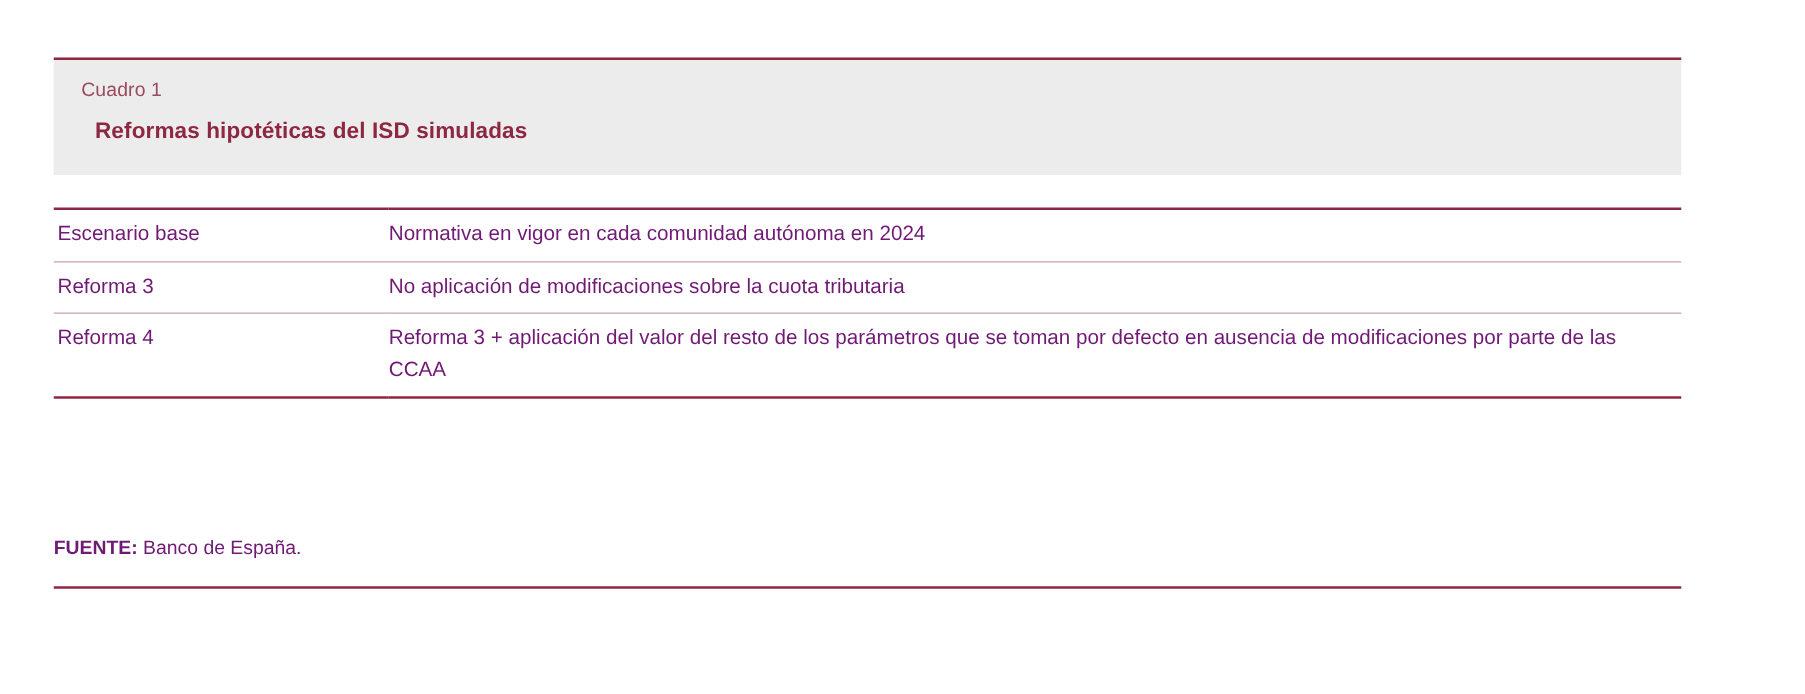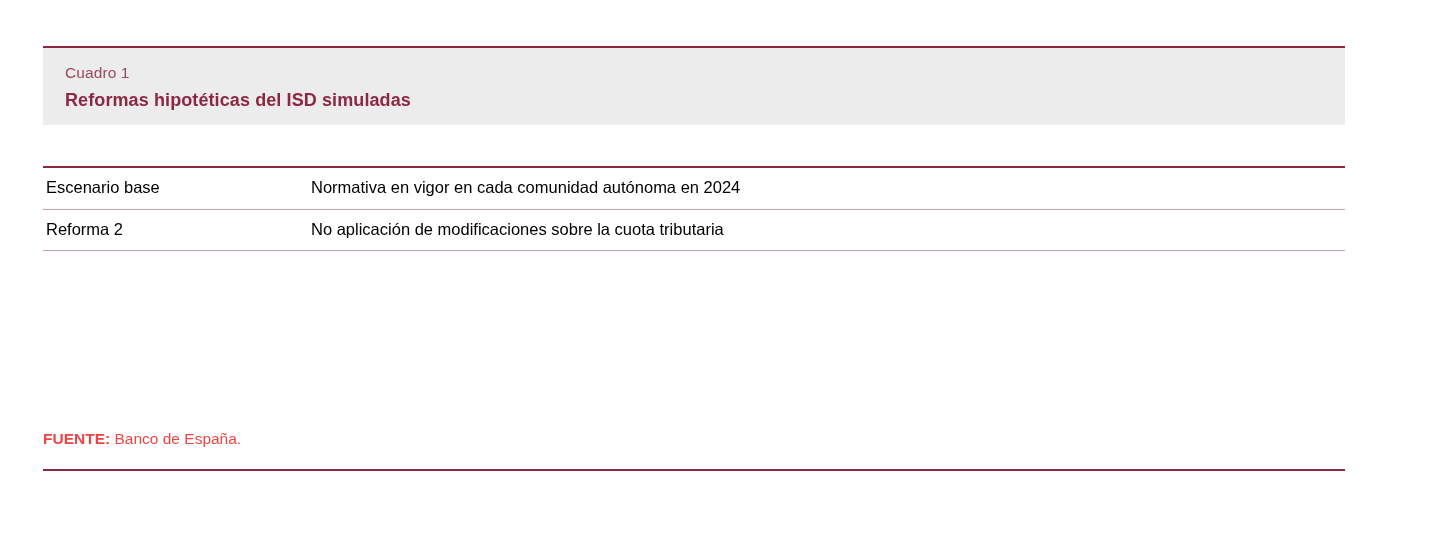--- a/index.html
+++ b/index.html
@@ -35,60 +35,60 @@
     color: #9b4a5d;
     line-height: 1.2;
     margin: 0 0 7px 0;
     letter-spacing: 0.1px;
   }
   .table-header .caption-title {
     font-size: 18px;
     font-weight: bold;
     color: #8e2741;
     line-height: 1.2;
-    margin: 0;
+    margin: 11px;
     letter-spacing: 0.1px;
   }
   
   .data-table {
     position: absolute;
     left: 43px;
     top: 166px;
     width: 1302px;
     border-collapse: collapse;
     table-layout: fixed;
   }
   .data-table tr.first-row > td {
     border-top: 2px solid #8e2741;
   }
   .data-table td {
     border-bottom: 1px solid #c8a3ad;
     font-size: 16.5px;
     line-height: 1.55;
-    color: #000000;
+    color: #701a75;
     vertical-align: top;
     padding: 7px 0 8px 0;
   }
   .data-table td.col-scenario {
     width: 265px;
     padding-left: 3px;
   }
   .data-table td.col-desc {
     padding-right: 20px;
   }
   .data-table tr.last-row > td {
     border-bottom: 2px solid #8e2741;
   }
   
   .source-note {
     position: absolute;
     left: 43px;
     top: 429px;
     font-size: 15.5px;
-    color: #ef4444;
+    color: #701a75;
     line-height: 1.3;
   }
   .source-note .source-label {
     font-weight: bold;
   }
   
   .bottom-rule {
     position: absolute;
     left: 43px;
     top: 469px;
@@ -107,22 +107,26 @@
     <div class="caption-title">Reformas hipotéticas del ISD simuladas</div>
   </div>
 
   <table class="data-table">
     <tbody>
       <tr class="first-row">
         <td class="col-scenario">Escenario base</td>
         <td class="col-desc">Normativa en vigor en cada comunidad autónoma en 2024</td>
       </tr>
       <tr>
-        <td class="col-scenario">Reforma 2</td>
+        <td class="col-scenario">Reforma 3</td>
         <td class="col-desc">No aplicación de modificaciones sobre la cuota tributaria</td>
+      </tr>
+      <tr class="last-row">
+        <td class="col-scenario">Reforma 4</td>
+        <td class="col-desc">Reforma 3 + aplicación del valor del resto de los parámetros que se toman por defecto en ausencia de modificaciones por parte de las CCAA</td>
       </tr>
     </tbody>
   </table>
 
   <div class="source-note">
     <span class="source-label">FUENTE:</span>
     <span class="source-text">Banco de España.</span>
   </div>
 
   <div class="bottom-rule"></div>

